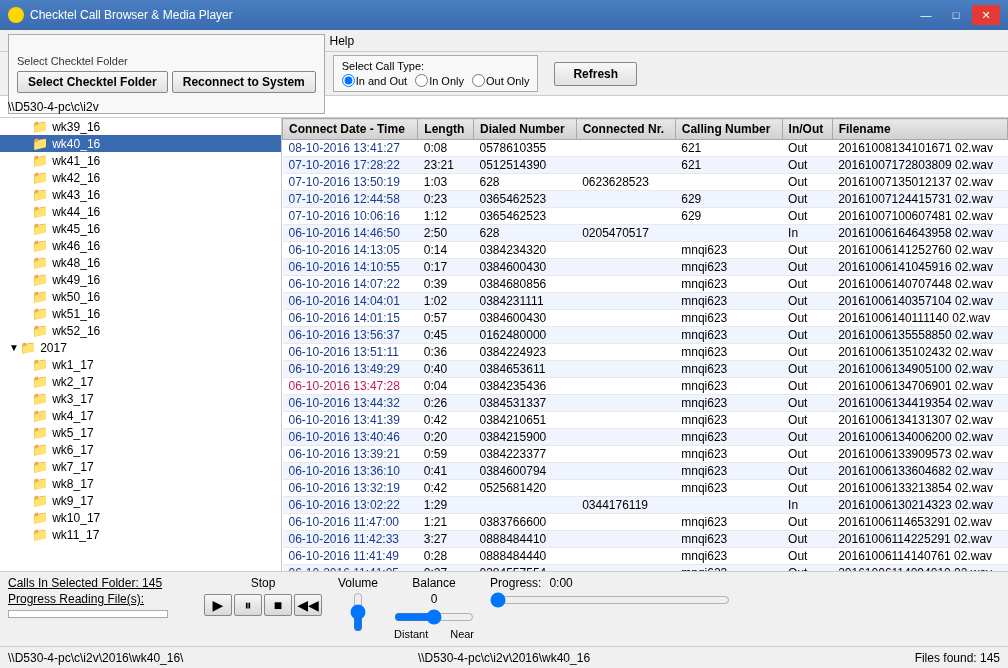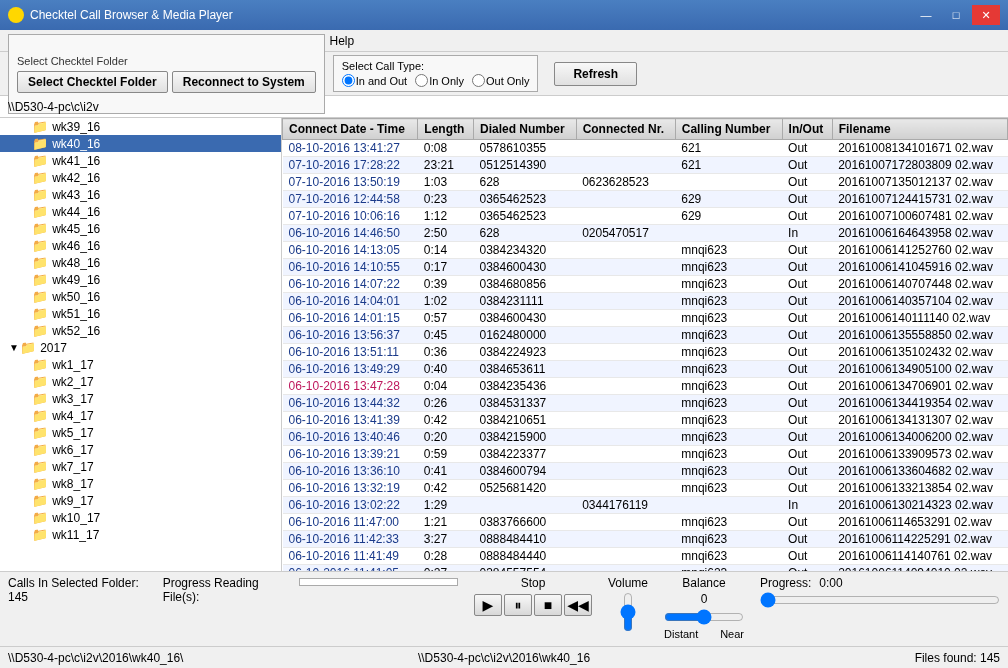--- a/index.html
+++ b/index.html
@@ -222,23 +222,24 @@
       flex-direction: column;
       padding: 4px 8px;
     }
     #status-top {
       display: flex;
       align-items: flex-start;
       gap: 16px;
     }
     .status-left {
       display: flex;
-      flex-direction: row;
+      flex-direction: column;
       gap: 2px;
       min-width: 180px;
+      text-decoration: underline;
     }
     .status-left span { font-size: 12px; }
     .progress-bar-container {
       width: 160px;
       height: 8px;
       background: white;
       border: 1px solid #aaa;
       margin-top: 2px;
     }
     .player-controls {

